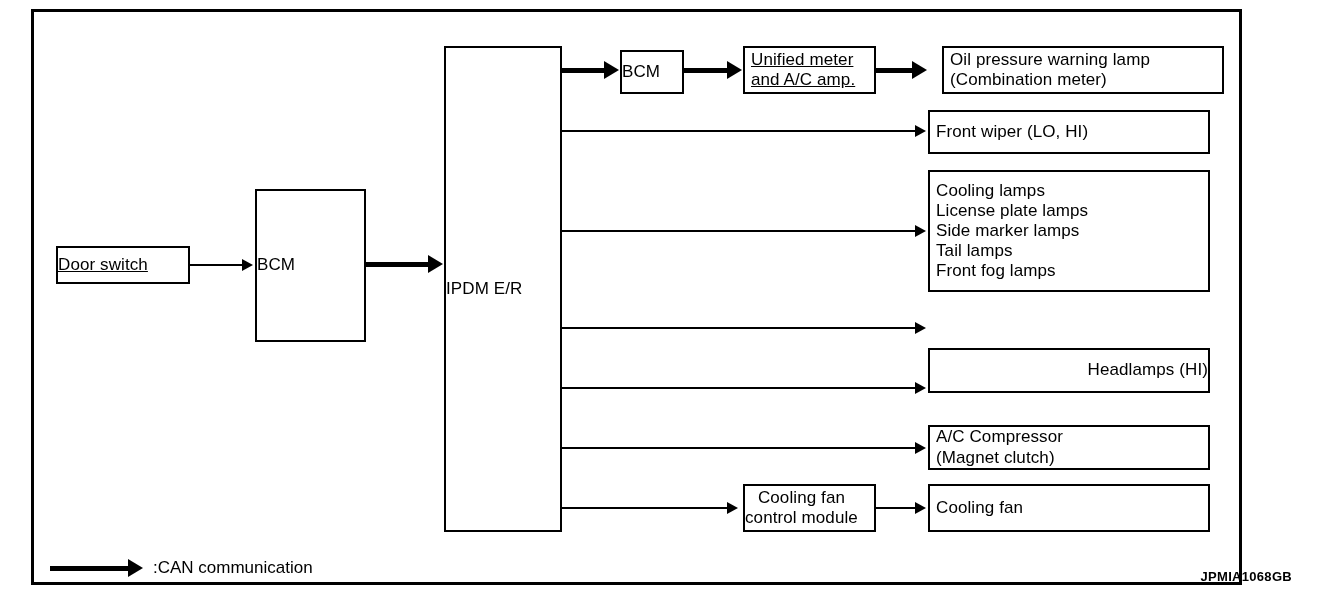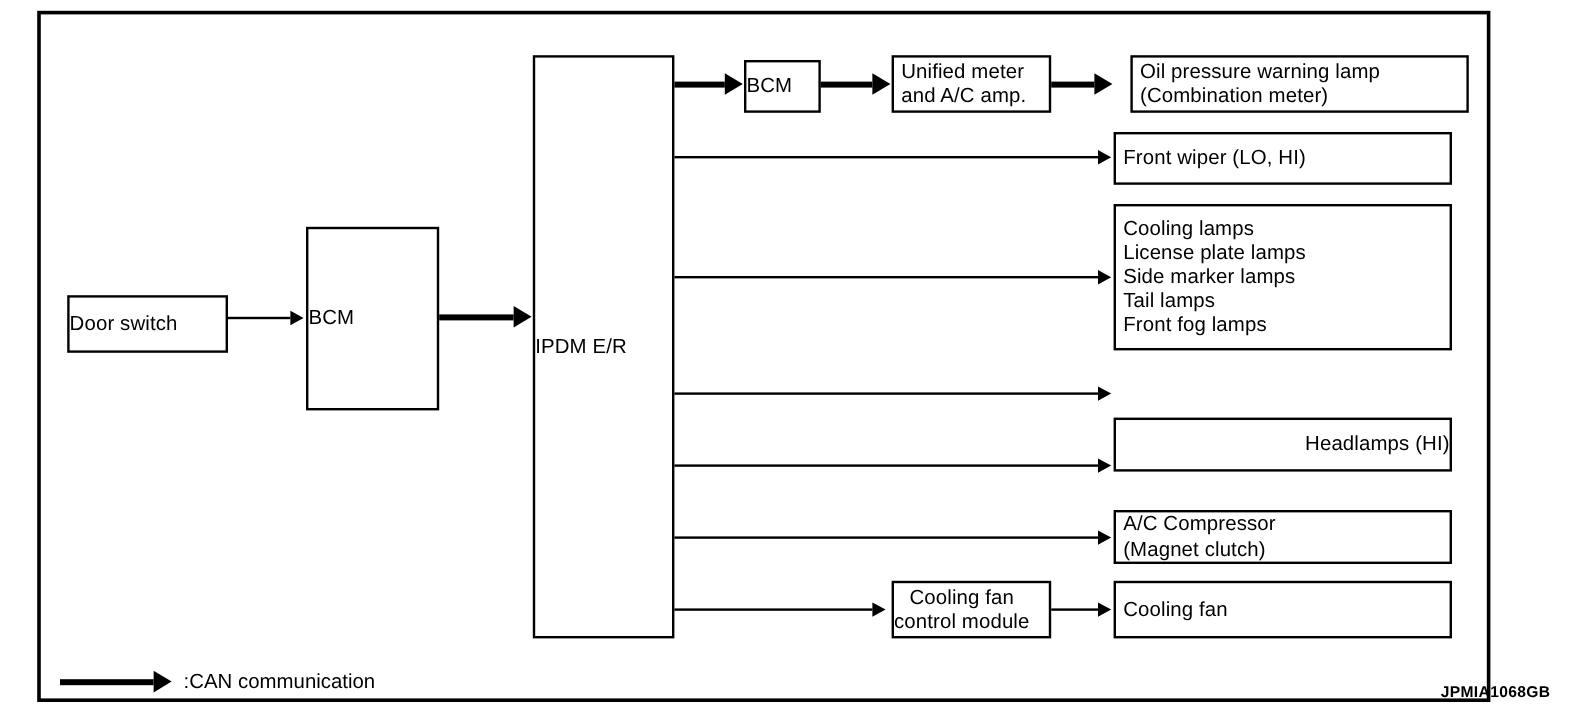--- a/index.html
+++ b/index.html
@@ -113,21 +113,21 @@
     letter-spacing: 0.3px;
   }
 </style>
 </head>
 <body>
 
 <div id="canvas">
 
   <div class="frame"></div>
 
-  <div class="box center" style="left:56px; top:246px; width:134px; height:48px;">
+  <div class="box center" style="left:56px; top:246px; width:134px; height:38px;text-decoration:underline;">
     <span class="txt">Door switch</span>
   </div>
 
   <div class="line-h" style="left:190px; top:264px; width:52px;"></div>
   <div class="arrow" style="left:242px; top:259px;"></div>
 
   <div class="box center" style="left:255px; top:189px; width:111px; height:153px;">
     <span class="txt">BCM</span>
   </div>
 
@@ -141,21 +141,21 @@
   <div class="line-h thick" style="left:562px; top:68px; width:42px;"></div>
   <div class="arrow big" style="left:604px; top:61px;"></div>
 
   <div class="box center" style="left:620px; top:50px; width:64px; height:44px;">
     <span class="txt">BCM</span>
   </div>
 
   <div class="line-h thick" style="left:684px; top:68px; width:43px;"></div>
   <div class="arrow big" style="left:727px; top:61px;"></div>
 
-  <div class="box leftalign" style="left:743px; top:46px; width:133px; height:48px;">
+  <div class="box leftalign" style="left:743px; top:46px; width:133px; height:48px;text-decoration:underline;">
     <span class="txt">Unified meter
 and A/C amp.</span>
   </div>
 
   <div class="line-h thick" style="left:876px; top:68px; width:36px;"></div>
   <div class="arrow big" style="left:912px; top:61px;"></div>
 
   <div class="box leftalign" style="left:928px; top:46px; width:282px; height:48px;margin-left:14px;">
     <span class="txt">Oil pressure warning lamp
 (Combination meter)</span>

